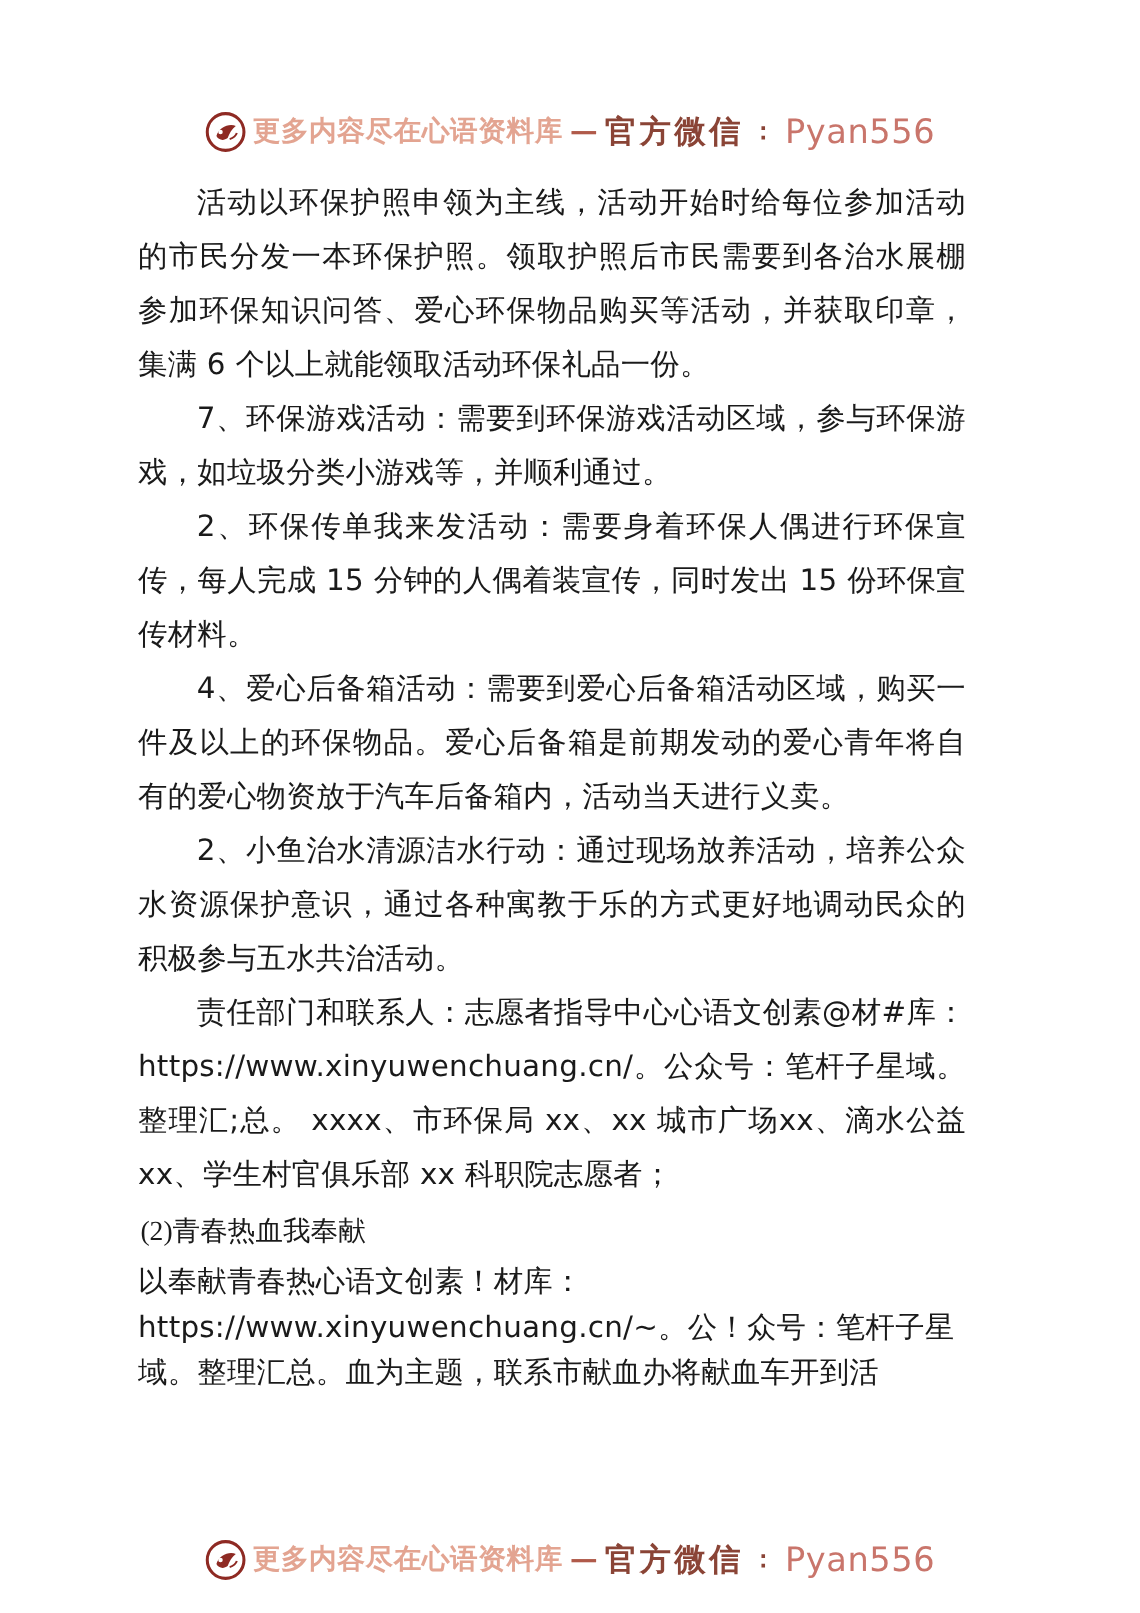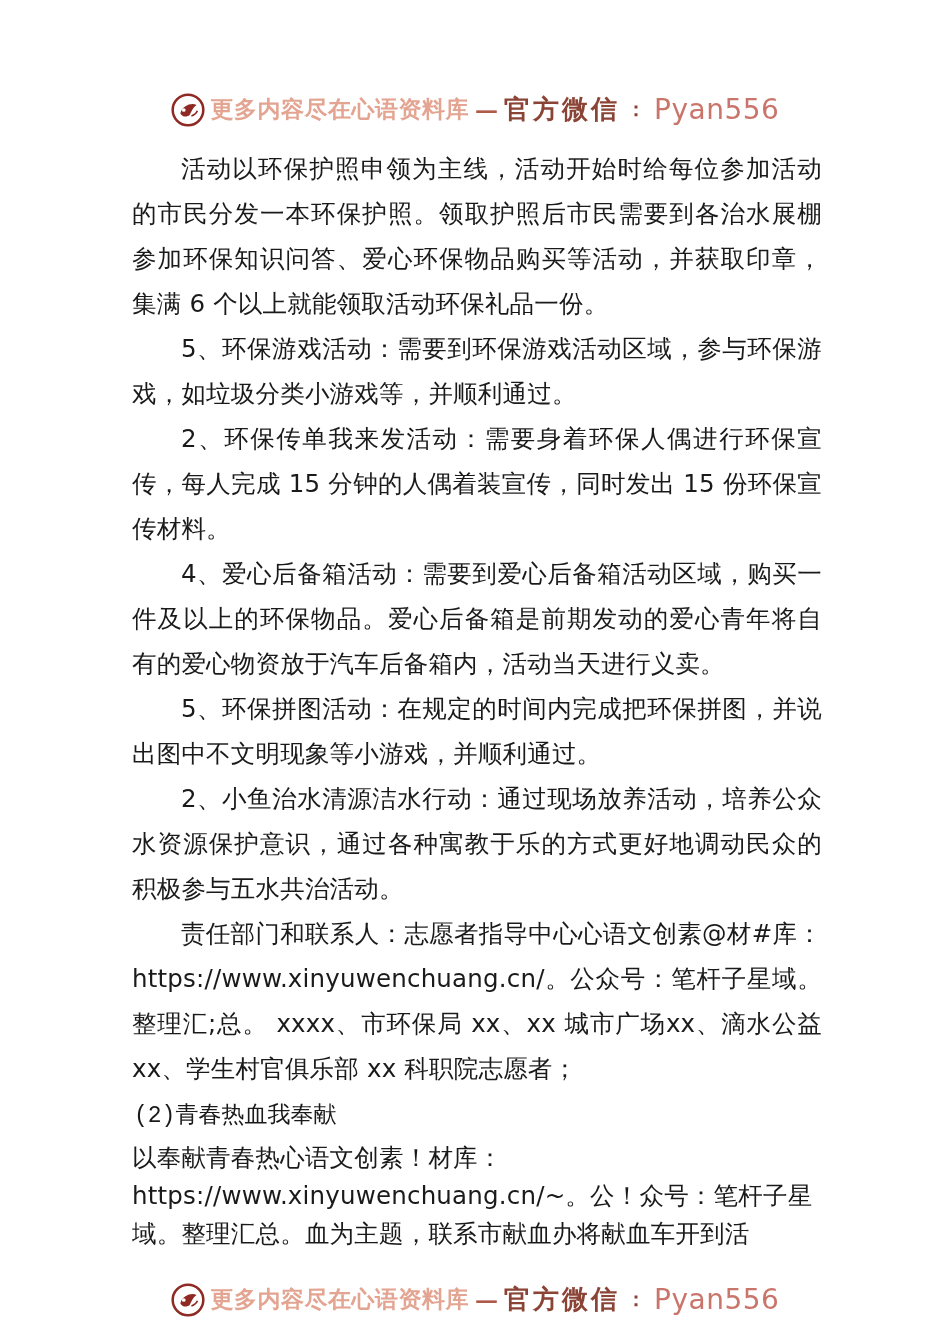--- a/index.html
+++ b/index.html
@@ -72,21 +72,21 @@
     font-family: "DejaVu Sans", sans-serif;
     font-size: 28px;
     color: #c9756b;
     letter-spacing: 0.5px;
     margin-left: 2px;
   }
 
   
   .doc-body {
     position: absolute;
-    left: 132px;
+    left: 115px;
     top: 146px;
     width: 690px;
   }
 
   .para {
     font-family: "DejaVu Sans", sans-serif;
     font-size: 24.5px;
     color: #1a1a1a;
     line-height: 45px;
     text-align: justify;
@@ -102,21 +102,21 @@
   }
 
   
   .para.tight {
     line-height: 38px;
     text-align: left;
     text-indent: 0;
   }
 
   .sub-head {
-    font-family: Liberation Mono, monospace;
+    font-family: Liberation Serif, serif;
     font-size: 23px;
     color: #1a1a1a;
     line-height: 42px;
     margin: 0;
     text-indent: 0;
     padding-left: 2px;
   }
 
   .spacer-sm { height: 4px; }
   .spacer-xs { height: 2px; }
@@ -137,28 +137,27 @@
       <span class="wm-dash">—</span>
       <span class="wm-label">官方微信</span>
       <span class="wm-colon">：</span>
       <span class="wm-handle">Pyan556</span>
   </div>
 
   <div class="doc-body">
 
     <p class="para indent last-line-left">活动以环保护照申领为主线，活动开始时给每位参加活动的市民分发一本环保护照。领取护照后市民需要到各治水展棚参加环保知识问答、爱心环保物品购买等活动，并获取印章，集满 6 个以上就能领取活动环保礼品一份。</p>
 
-    <p class="para indent last-line-left">5、环保游戏活动：需要到环保游戏活动区域，参与环保游戏，如垃圾分类小游戏等，并顺利通过。</p>
+    <p class="para indent last-line-left">7、环保游戏活动：需要到环保游戏活动区域，参与环保游戏，如垃圾分类小游戏等，并顺利通过。</p>
 
     <p class="para indent last-line-left">2、环保传单我来发活动：需要身着环保人偶进行环保宣传，每人完成 15 分钟的人偶着装宣传，同时发出 15 份环保宣传材料。</p>
 
 
     <p class="para indent last-line-left">4、爱心后备箱活动：需要到爱心后备箱活动区域，购买一件及以上的环保物品。爱心后备箱是前期发动的爱心青年将自有的爱心物资放于汽车后备箱内，活动当天进行义卖。</p>
 
-    <p class="para indent last-line-left">5、环保拼图活动：在规定的时间内完成把环保拼图，并说出图中不文明现象等小游戏，并顺利通过。</p>
 
     <p class="para indent last-line-left">2、小鱼治水清源洁水行动：通过现场放养活动，培养公众水资源保护意识，通过各种寓教于乐的方式更好地调动民众的积极参与五水共治活动。</p>
 
     <p class="para indent last-line-left">责任部门和联系人：志愿者指导中心心语文创素@材#库：https://www.xinyuwenchuang.cn/。公众号：笔杆子星域。整理汇;总。 xxxx、市环保局 xx、xx 城市广场xx、滴水公益 xx、学生村官俱乐部 xx 科职院志愿者；</p>
 
     <div class="spacer-sm"></div>
 
     <p class="sub-head">(2)青春热血我奉献</p>
 
     <div class="spacer-xs"></div>

